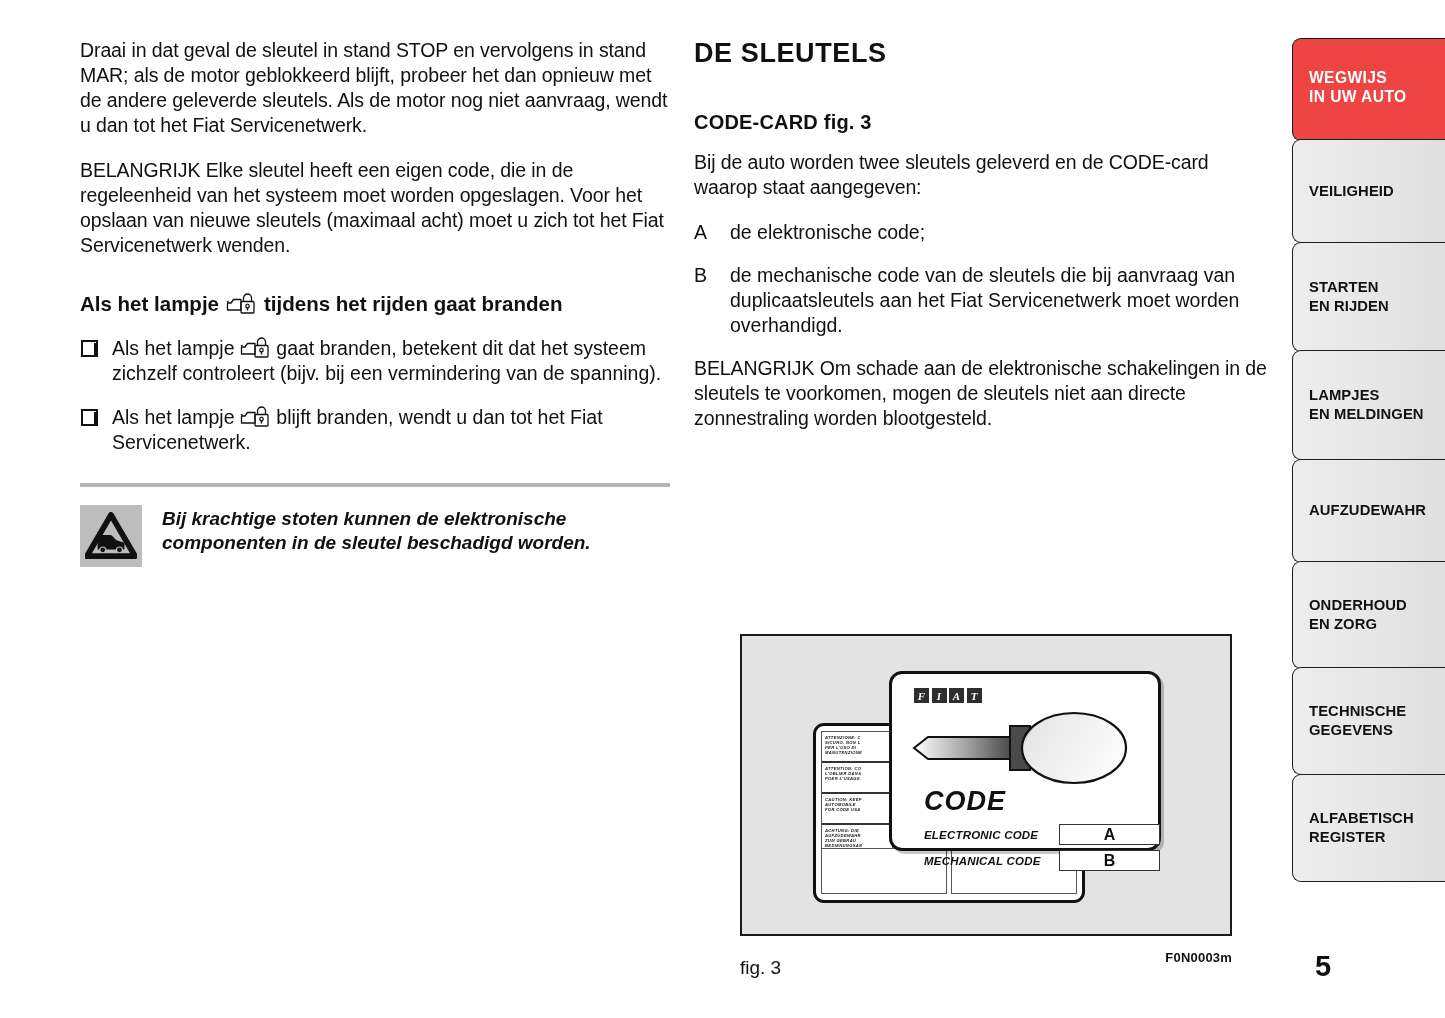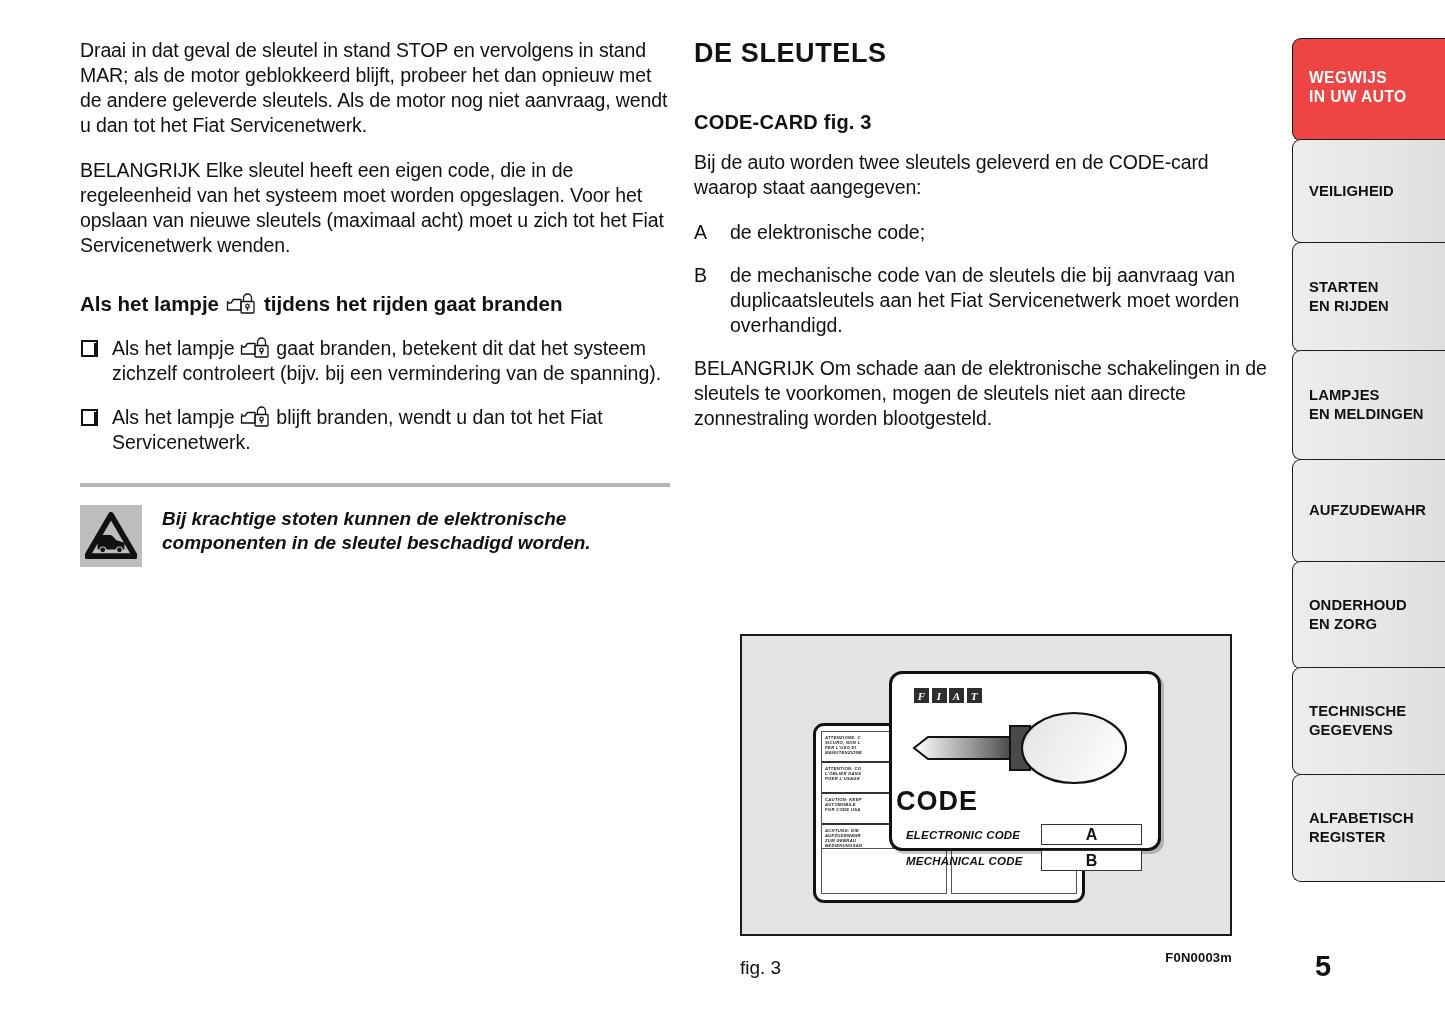--- a/index.html
+++ b/index.html
@@ -159,26 +159,26 @@
   .fiatlogo{ position:absolute; left:22px; top:14px; display:flex; gap:2.5px; }
   .fiatlogo span{
     width:15px; height:15px; background:#2e2e2e;
     color:#fff; font-size:11px; font-weight:bold;
     font-style:italic;
     display:flex; align-items:center; justify-content:center;
     font-family:"Liberation Serif", serif;
   }
   .keyimg{ position:absolute; left:14px; top:22px; width:250px; height:100px; }
   .codeword{
-    position:absolute; left:4px; top:112px;
-    font-size:27px; font-weight:bold; 
+    position:absolute; left:32px; top:112px;
+    font-size:27px; font-weight:bold; font-style:italic;
     letter-spacing:1px;
   }
   .coderow{
-    position:absolute; left:14px; width:236px;
+    position:absolute; left:32px; width:236px;
     display:flex; align-items:center;
   }
   .coderow.r1{ top:150px; }
   .coderow.r2{ top:176px; }
   .coderow .lab{
     font-size:11.5px; font-weight:bold; font-style:italic;
     letter-spacing:0.2px; width:135px;
   }
   .coderow .val{
     flex:1; height:21px; border:1.4px solid #333; background:#fff;

